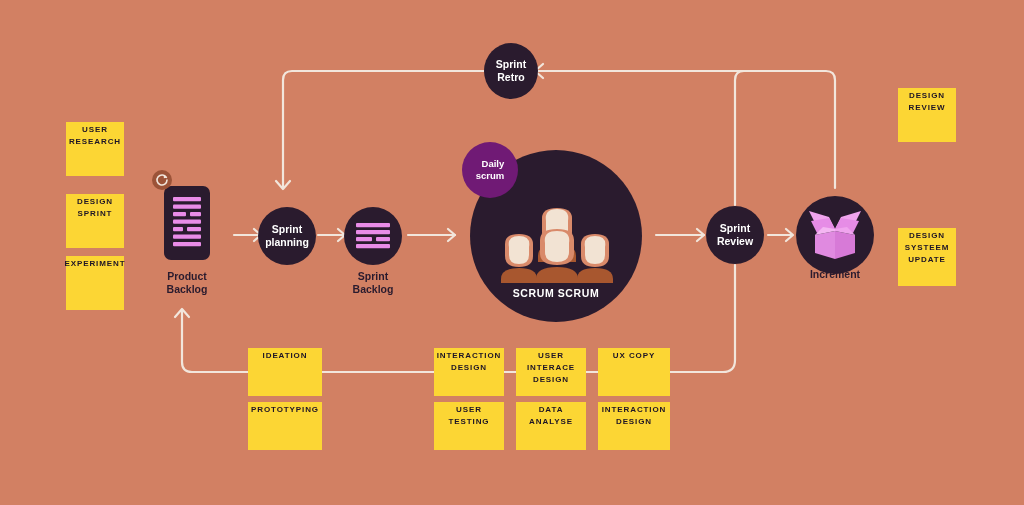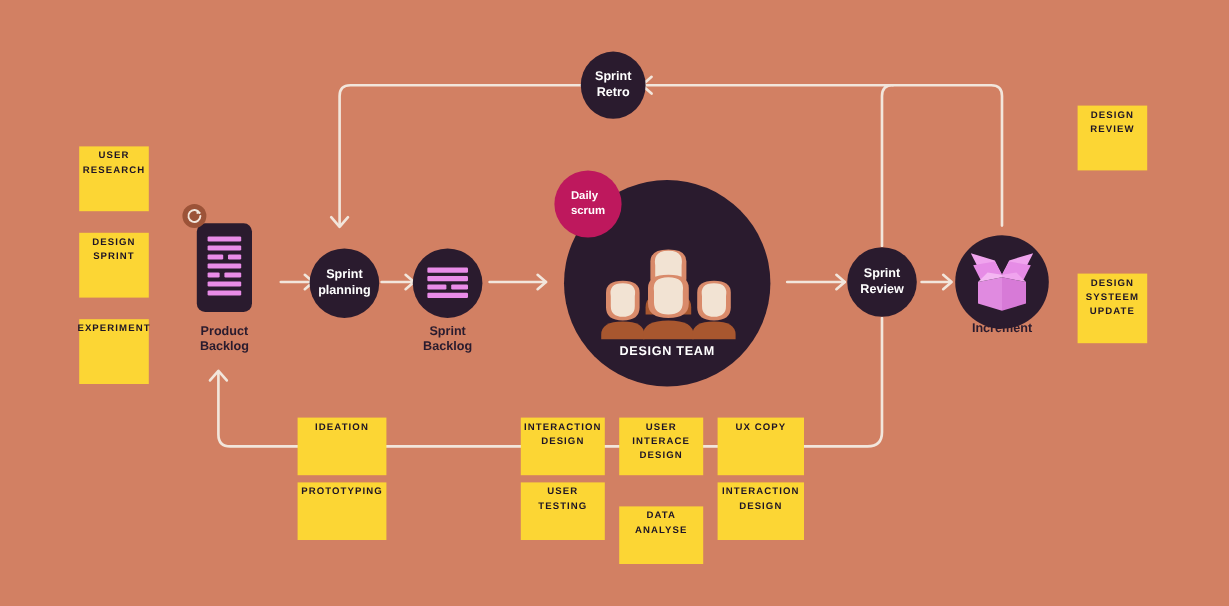--- a/index.html
+++ b/index.html
@@ -65,23 +65,23 @@
     position:absolute;left:152px;top:170px;
     width:20px;height:20px;border-radius:50%;
     background:#9c5338;
     display:flex;align-items:center;justify-content:center;
   }
 
   
   #daily-scrum{
     position:absolute;left:462px;top:142px;width:56px;height:56px;
     border-radius:50%;
-    background:#be185d;
+    background:#701a75;
     display:flex;align-items:center;justify-content:center;
-    color:#fff;font-size:9.5px;font-weight:bold;line-height:1.25;text-align:left;
+    color:#fff;font-size:9.5px;font-weight:bold;line-height:1.25;text-align:right;
   }
   #daily-scrum span{white-space:pre-line;}
 
   
   #scrum-team-circle{
     position:absolute;left:470px;top:150px;width:172px;height:172px;
     border-radius:50%;background:#2a1b2e;
   }
   #scrum-team-label{
     position:absolute;left:470px;top:287px;width:172px;
@@ -132,21 +132,21 @@
   </svg>
 
   <div class="note" style="left:66px;top:122px;width:58px;height:54px;">
     <span>USER
 RESEARCH</span>
   </div>
   <div class="note" style="left:66px;top:194px;width:58px;height:54px;">
     <span>DESIGN
 SPRINT</span>
   </div>
-  <div class="note" style="left:66px;top:266px;width:58px;height:54px;">
+  <div class="note" style="left:66px;top:256px;width:58px;height:54px;">
     <span>EXPERIMENT</span>
   </div>
 
   <div class="note" style="left:898px;top:88px;width:58px;height:54px;">
     <span>DESIGN
 REVIEW</span>
   </div>
   <div class="note" style="left:898px;top:228px;width:58px;height:58px;">
     <span>DESIGN
 SYSTEEM
@@ -169,21 +169,21 @@
     <span>UX COPY</span>
   </div>
 
   <div class="note" style="left:248px;top:402px;width:74px;height:48px;">
     <span>PROTOTYPING</span>
   </div>
   <div class="note" style="left:434px;top:402px;width:70px;height:48px;">
     <span>USER
 TESTING</span>
   </div>
-  <div class="note" style="left:516px;top:402px;width:70px;height:48px;margin-top:20px;">
+  <div class="note" style="left:516px;top:402px;width:70px;height:48px;">
     <span>DATA ANALYSE</span>
   </div>
   <div class="note" style="left:598px;top:402px;width:72px;height:48px;">
     <span>INTERACTION
 DESIGN</span>
   </div>
 
   <div id="product-backlog-card">
     <svg width="46" height="74" viewBox="0 0 46 74">
       <g fill="#e98ce8">
@@ -247,21 +247,21 @@
       <path d="M47 65 q-2 -12 12 -12 q14 0 12 12 l0 9 q0 10 -12 10 q-12 0 -12 -10 z" fill="#f2e3d3"></path>
       <path d="M38 101 q0 -12 21 -12 q21 0 21 12 l0 4 l-42 0 z" fill="#a8572f"></path>
     </g>
 
     <g>
       <path d="M83 66 q0 -10 14 -10 q14 0 14 10 l0 12 q0 11 -14 11 q-14 0 -14 -11 z" fill="#d98a6a"></path>
       <path d="M87 69 q-2 -11 10 -11 q12 0 10 11 l0 8 q0 9 -10 9 q-10 0 -10 -9 z" fill="#f2e3d3"></path>
       <path d="M79 101 q0 -11 18 -11 q18 0 18 11 l0 4 l-36 0 z" fill="#a8572f"></path>
     </g>
   </svg>
-  <div id="scrum-team-label">DESIGN TEAM</div>
+  <div id="scrum-team-label">SCRUM SCRUM</div>
 
   <div id="daily-scrum">
     <span>Daily
 scrum</span>
   </div>
 
   <div class="node" style="left:706px;top:206px;width:58px;height:58px;">
     <span>Sprint
 Review</span>
   </div>

